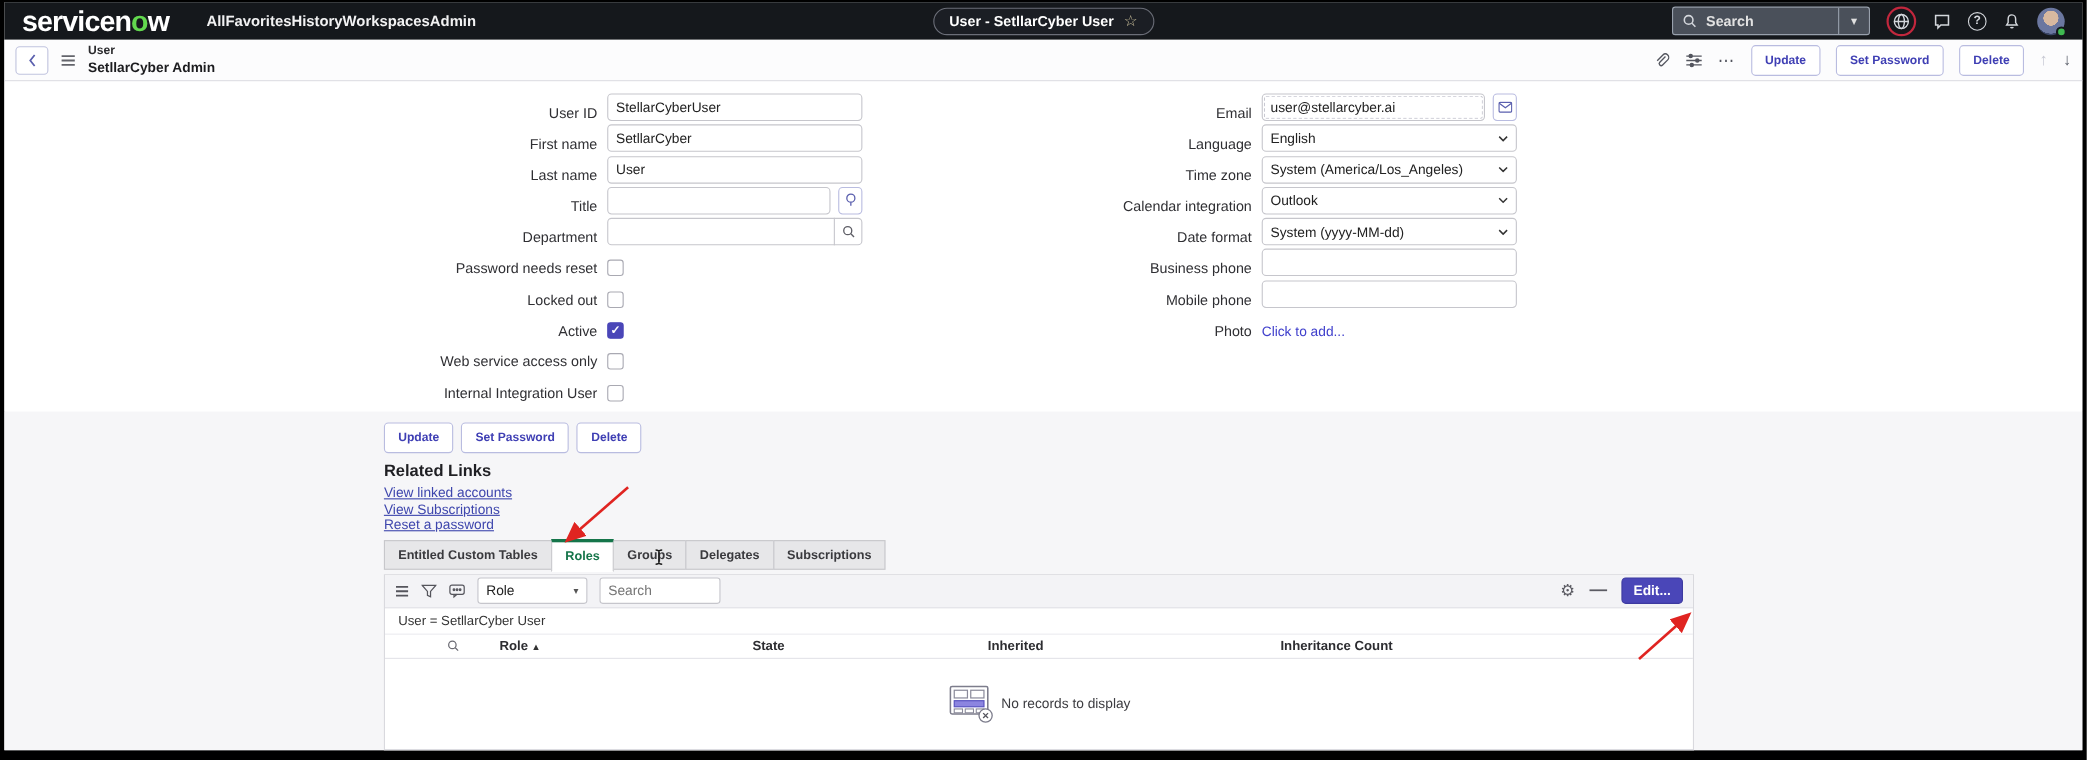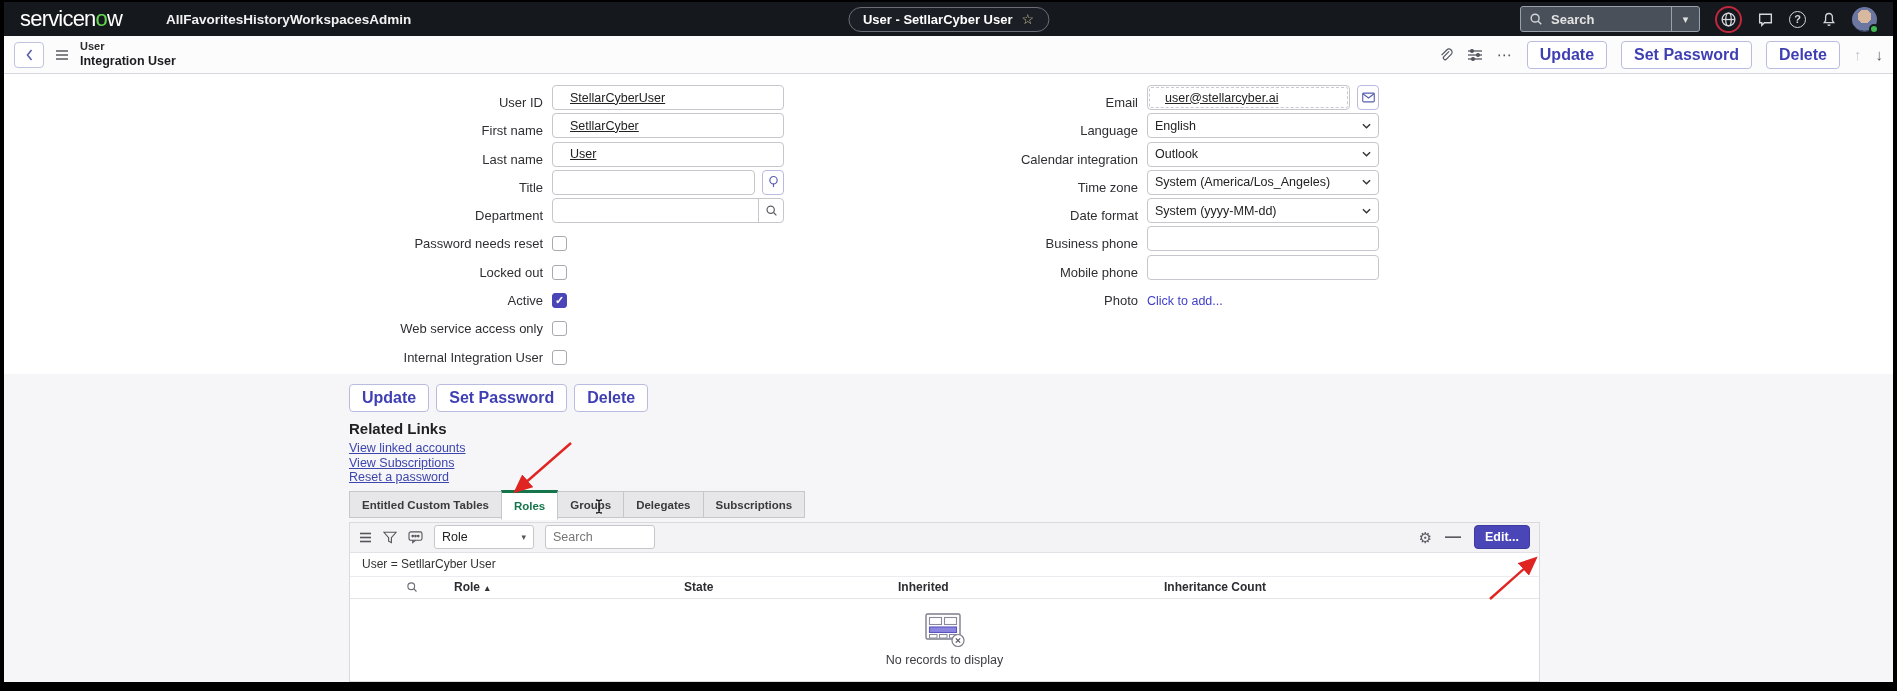--- a/index.html
+++ b/index.html
@@ -7,21 +7,21 @@
   body {
     width:1897px; height:691px; background:#000; position:relative; overflow:hidden;
     font-family:"Liberation Sans", sans-serif;
   }
   .inner { position:absolute; left:4px; right:4px; top:2px; bottom:9px; background:#fff;
     display:flex; flex-direction:column; }
 
   
   .topnav { flex:0 0 34px; background:#15181c; display:flex; align-items:center;
     padding:0 16px; position:relative; color:#fff; }
-  .brand { font-size:22px; font-weight:normal; letter-spacing:-0.8px; margin-right:44px; white-space:nowrap; }
+  .brand { font-size:26px; font-weight:bold; letter-spacing:-0.8px; margin-right:34px; white-space:nowrap; }
   .brand .o-green { color:#62d84e; }
   .navitems { display:flex; font-size:13.5px; font-weight:600; }
   .navitems a { color:#f2f2f3; text-decoration:none; }
   .pill { position:absolute; left:50%; transform:translateX(-50%); height:25px;
     border:1px solid #6b6e78; border-radius:14px; display:flex; align-items:center;
     gap:9px; padding:0 14px; font-weight:bold; font-size:13px; background:#1b1e24; cursor:pointer; }
   .pill .star { color:#cfc49e; font-size:14px; font-weight:normal; }
   .nav-right { margin-left:auto; display:flex; align-items:center; gap:15px; }
   .searchbox { display:flex; align-items:center; height:26px; background:#4a505a;
     border:1px solid #98a0ac; border-radius:3px; overflow:hidden; width:180px; }
@@ -47,35 +47,35 @@
   .back-btn { width:30px; height:26px; border:1px solid #c0c3de; border-radius:4px;
     background:#fff; color:#5a5fae; display:flex; align-items:center; justify-content:center; cursor:pointer; }
   .menu-ic { margin:0 11px; color:#63646b; display:flex; }
   .ftitle { line-height:1.2; }
   .ftitle .t1 { font-size:11px; font-weight:bold; color:#2b2b2e; }
   .ftitle .t2 { font-size:12.5px; font-weight:bold; color:#1c1c1f; }
   .fh-right { margin-left:auto; display:flex; align-items:center; gap:14px; }
   .fh-ic { color:#53555e; display:flex; cursor:pointer; }
   .dots { font-size:15px; color:#53555e; letter-spacing:1px; cursor:pointer; }
   .btn-outline { height:28px; padding:0 12px; background:#fff; border:1px solid #b9bce0;
-    border-radius:4px; color:#3f3fb4; font-weight:bold; font-size:16px;
+    border-radius:4px; color:#3f3fb4; font-weight:bold; font-size:11px;
     display:flex; align-items:center; cursor:pointer; white-space:nowrap; }
   .arr-up { color:#c7c8d3; font-size:15px; }
   .arr-dn { color:#565b66; font-size:15px; cursor:pointer; }
 
   
   .form-body { flex:0 0 300px; background:#fff; position:relative; }
   .fcol { position:absolute; top:10px; }
   .fcol.leftcol { left:330px; }
   .fcol.rightcol { left:925px; }
   .frow { display:flex; align-items:flex-end; height:26px; margin-bottom:2.3px; }
   .flabel { width:218px; text-align:right; padding-right:9px; font-size:13px; color:#2f2f33; }
   .fctl { width:232px; position:relative; display:flex; align-items:center; }
   input.txt { width:232px; height:25px; border:1px solid #c6c6cc; border-radius:4px;
-    padding:0 17px; font-size:12.5px; color:#222; font-family:"Liberation Sans",sans-serif;text-decoration:underline; }
+    padding:0 7px; font-size:12.5px; color:#222; font-family:"Liberation Sans",sans-serif; }
   input.txt.dashed { outline:1px dashed #c9c9d2; outline-offset:-3px; }
   .sel { width:232px; height:25px; border:1px solid #c6c6cc; border-radius:4px; background:#fff;
     display:flex; align-items:center; justify-content:space-between; padding:0 7px;
     font-size:12.5px; color:#222; cursor:pointer; }
   .sel .chev { color:#333; display:flex; }
   .side-btn { width:25px; height:25px; border:1px solid #b9bce0; border-radius:4px; margin-left:7px;
     background:#fff; display:flex; align-items:center; justify-content:center; color:#5a5fae; cursor:pointer; }
   .lookup-seg { position:absolute; right:0; top:0; width:26px; height:25px;
     border-left:1px solid #c6c6cc; display:flex; align-items:center; justify-content:center;
     color:#5e5e66; cursor:pointer; }
@@ -117,21 +117,21 @@
   .minus { color:#5b5b63; font-weight:bold; cursor:pointer; }
   .edit-btn { height:24px; padding:0 10px; background:#4a46b8; border:1px solid #3d3aa0;
     border-radius:4px; color:#fff; font-weight:bold; font-size:12.5px;
     display:flex; align-items:center; cursor:pointer; }
   .crumb { height:24px; display:flex; align-items:center; padding:0 12px; font-size:12px;
     color:#333; border-bottom:1px solid #ececf0; }
   .cols { height:22px; position:relative; border-bottom:1px solid #e3e3e8; }
   .colcell { position:absolute; top:3px; font-size:12px; font-weight:bold; color:#2d2d31; cursor:pointer; }
   .col-search { left:56px; top:4px; color:#6b6b73; }
   .sort-asc::after { content:"\25B4"; font-size:9px; margin-left:5px; color:#333; }
-  .list-empty { height:82px; display:flex; flex-direction:column; align-items:center;
+  .list-empty { height:82px; display:flex; flex-direction:row; align-items:center;
     justify-content:center; gap:5px; }
   .empty-msg { font-size:12.5px; color:#3c3c40; }
 
   .overlay { position:absolute; left:0; top:0; width:100%; height:100%; pointer-events:none; z-index:40; }
 </style>
 </head>
 <body>
 
 <div class="inner">
 
@@ -196,21 +196,21 @@
     </div>
     <span class="menu-ic">
       <svg width="14" height="12" viewBox="0 0 14 12" stroke="currentColor" stroke-width="1.6">
           <line x1="1" y1="2" x2="13" y2="2"></line>
           <line x1="1" y1="6" x2="13" y2="6"></line>
           <line x1="1" y1="10" x2="13" y2="10"></line>
         </svg>
     </span>
     <div class="ftitle">
       <div class="t1">User</div>
-      <div class="t2">Integration User</div>
+      <div class="t2">SetllarCyber Admin</div>
     </div>
     <div class="fh-right">
       <span class="fh-ic">
         <svg width="15" height="16" viewBox="0 0 16 16" fill="none" stroke="currentColor" stroke-width="1.3">
             <path d="M11.8 4.2 L6.3 9.7 a1.9 1.9 0 0 0 2.7 2.7 l5-5 a3.3 3.3 0 0 0-4.7-4.7 l-5.5 5.5"></path>
           </svg>
       </span>
       <span class="fh-ic">
         <svg width="16" height="14" viewBox="0 0 16 14" fill="none" stroke="currentColor" stroke-width="1.3">
             <line x1="1" y1="3" x2="15" y2="3"></line>
@@ -327,37 +327,37 @@
               <span>English</span>
               <span class="chev">
                 <svg width="9" height="6" viewBox="0 0 10 6" fill="none" stroke="currentColor" stroke-width="1.5">
                   <polyline points="1,1 5,5 9,1"></polyline>
                 </svg>
               </span>
             </span>
           </span>
       </div>
       <div class="frow">
-        <span class="flabel">Calendar integration</span>
+        <span class="flabel">Time zone</span>
         <span class="fctl">
             <span class="sel">
-              <span>Outlook</span>
+              <span>System (America/Los_Angeles)</span>
               <span class="chev">
                 <svg width="9" height="6" viewBox="0 0 10 6" fill="none" stroke="currentColor" stroke-width="1.5">
                   <polyline points="1,1 5,5 9,1"></polyline>
                 </svg>
               </span>
             </span>
           </span>
       </div>
       <div class="frow">
-        <span class="flabel">Time zone</span>
+        <span class="flabel">Calendar integration</span>
         <span class="fctl">
             <span class="sel">
-              <span>System (America/Los_Angeles)</span>
+              <span>Outlook</span>
               <span class="chev">
                 <svg width="9" height="6" viewBox="0 0 10 6" fill="none" stroke="currentColor" stroke-width="1.5">
                   <polyline points="1,1 5,5 9,1"></polyline>
                 </svg>
               </span>
             </span>
           </span>
       </div>
       <div class="frow">
         <span class="flabel">Date format</span>

